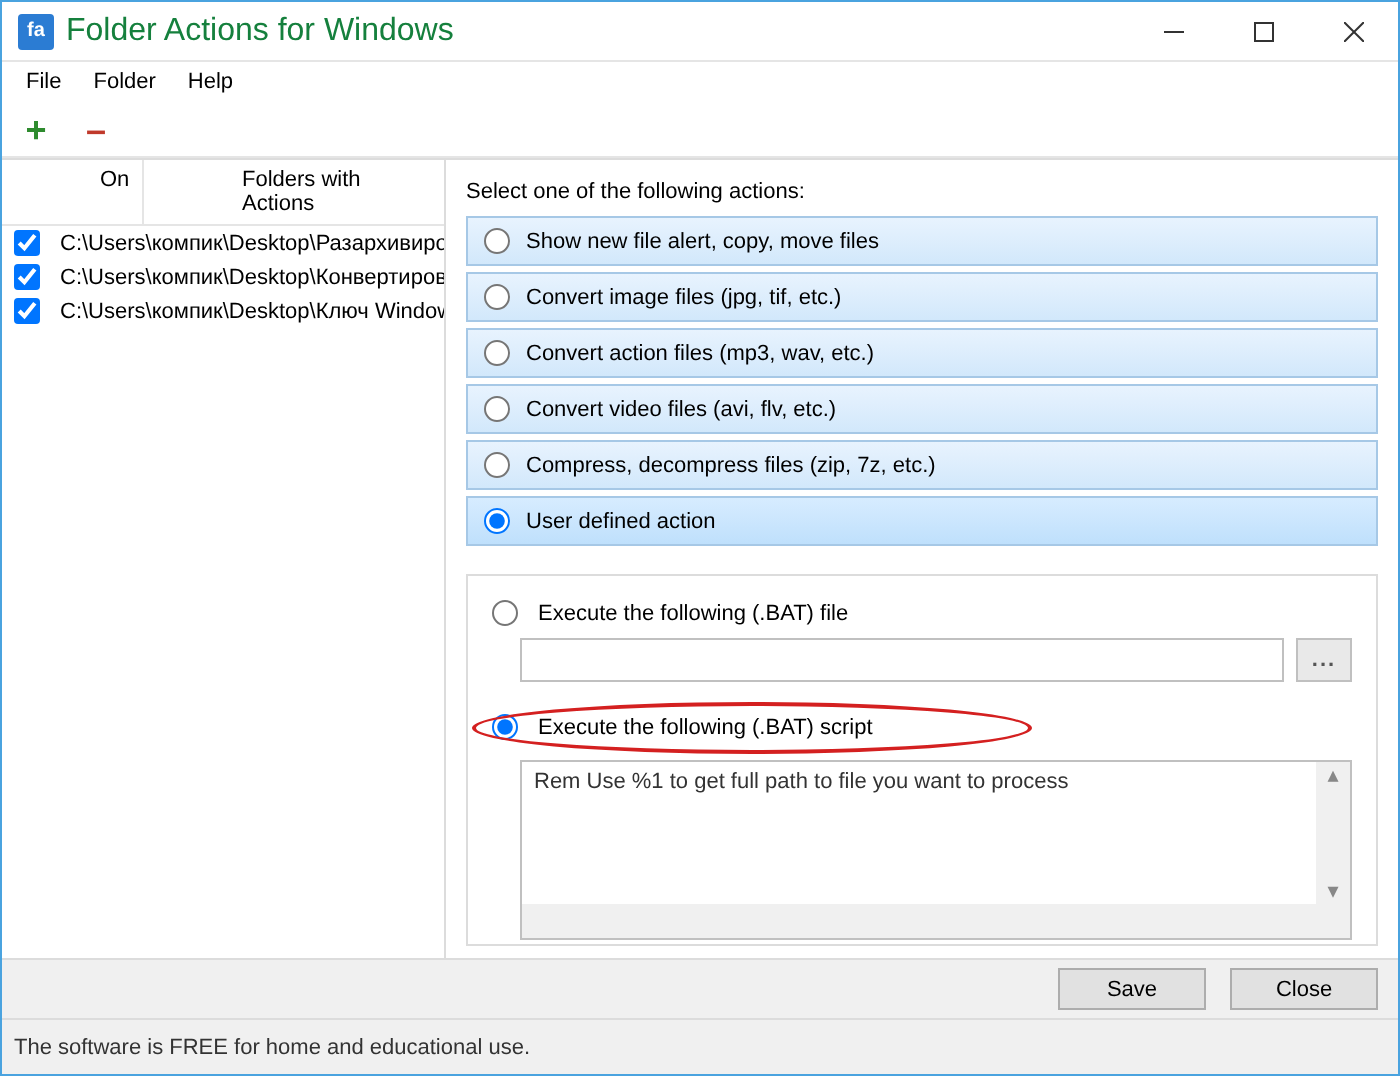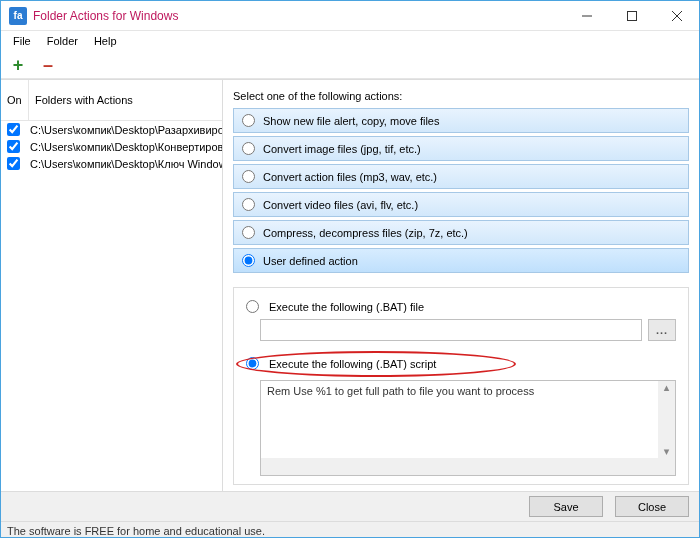--- a/index.html
+++ b/index.html
@@ -3,42 +3,42 @@
 <meta charset="utf-8">
 <style>
 * { box-sizing: border-box; margin: 0; padding: 0; font-family: "Segoe UI", Tahoma, sans-serif; font-size: 11px; }
 html, body { width: 700px; height: 538px; background: #fff; overflow: hidden; }
 
 .window { width: 700px; height: 538px; border: 1px solid #4aa3df; display: flex; flex-direction: column; background: #fff; }
 
 
 .titlebar { height: 30px; display: flex; align-items: center; border-bottom: 1px solid #e5e5e5; }
 .app-icon { width: 18px; height: 18px; margin: 0 6px 0 8px; background: #2b7cd3; color: #fff; display: flex; align-items: center; justify-content: center; font-size: 10px; font-weight: bold; border-radius: 2px; }
-.title-text { font-size: 12px; color: #be185d; flex: 1; }
+.title-text { font-size: 16px; color: #15803d; flex: 1; }
 .win-buttons { display: flex; height: 100%; }
 .win-btn { width: 45px; height: 100%; display: flex; align-items: center; justify-content: center; color: #333; cursor: default; }
 .win-btn svg { width: 10px; height: 10px; }
 
 
 .menubar { height: 20px; display: flex; align-items: center; padding: 0 4px; }
 .menu-item { padding: 2px 8px; cursor: default; }
 
 
 .toolbar { height: 28px; display: flex; align-items: center; padding: 0 8px; border-bottom: 1px solid #e5e5e5; gap: 12px; }
 .tb-btn { font-size: 18px; font-weight: bold; line-height: 1; cursor: default; width: 18px; text-align: center; }
 .tb-add { color: #2e8b2e; }
 .tb-remove { color: #c0392b; }
 
 
 .body { flex: 1; display: flex; overflow: hidden; border-top: 1px solid #dcdcdc; }
 
 
 .left { width: 222px; border-right: 1px solid #dcdcdc; display: flex; flex-direction: column; position: relative; }
 .list-header { display: flex; border-bottom: 1px solid #e5e5e5; background: #fff; }
-.list-header .col { padding: 14px 6px; color: #000; }
+.list-header .col { padding: 4px 6px; color: #000; margin-left: 43px; }
 .col-on { width: 28px; border-right: 1px solid #e5e5e5; }
 .col-folders { flex: 1; }
 .folder-rows { flex: 1; overflow: hidden; }
 .folder-row { display: flex; align-items: center; height: 17px; padding: 0 6px; white-space: nowrap; }
 .folder-row input[type=checkbox] { margin-right: 10px; }
 
 
 .right { flex: 1; display: flex; flex-direction: column; padding: 6px 10px 6px 10px; overflow: hidden; }
 .select-label { padding: 4px 0 6px 0; }
 .action-list { display: flex; flex-direction: column; gap: 3px; }
@@ -57,21 +57,21 @@
 .script-box .hscroll { position: absolute; left: 0; right: 17px; bottom: 0; height: 17px; background: #f0f0f0; display: flex; justify-content: space-between; align-items: center; color: #888; font-size: 8px; padding: 0 2px; }
 .script-box .corner { position: absolute; right: 0; bottom: 0; width: 17px; height: 17px; background: #f0f0f0; }
 
 
 .annot { position: absolute; border: 2px solid #d42020; border-radius: 50%; pointer-events: none; }
 
 
 .bottom { height: 30px; border-top: 1px solid #dcdcdc; display: flex; align-items: center; justify-content: flex-end; padding: 0 10px; gap: 12px; background: #f0f0f0; }
 .btn { min-width: 74px; height: 21px; background: #e1e1e1; border: 1px solid #adadad; display: flex; align-items: center; justify-content: center; cursor: default; }
 
-.statusbar { height: 16px; border-top: 1px solid #dcdcdc; display: flex; align-items: flex-end; padding: 0 6px; color: #333; background: #f0f0f0; }
+.statusbar { height: 28px; border-top: 1px solid #dcdcdc; display: flex; align-items: center; padding: 0 6px; color: #333; background: #f0f0f0; }
 </style>
 </head>
 <body>
 
 <div class="window">
 
   <div class="titlebar">
     <div class="app-icon">fa</div>
     <div class="title-text">Folder Actions for Windows</div>
     <div class="win-buttons">

